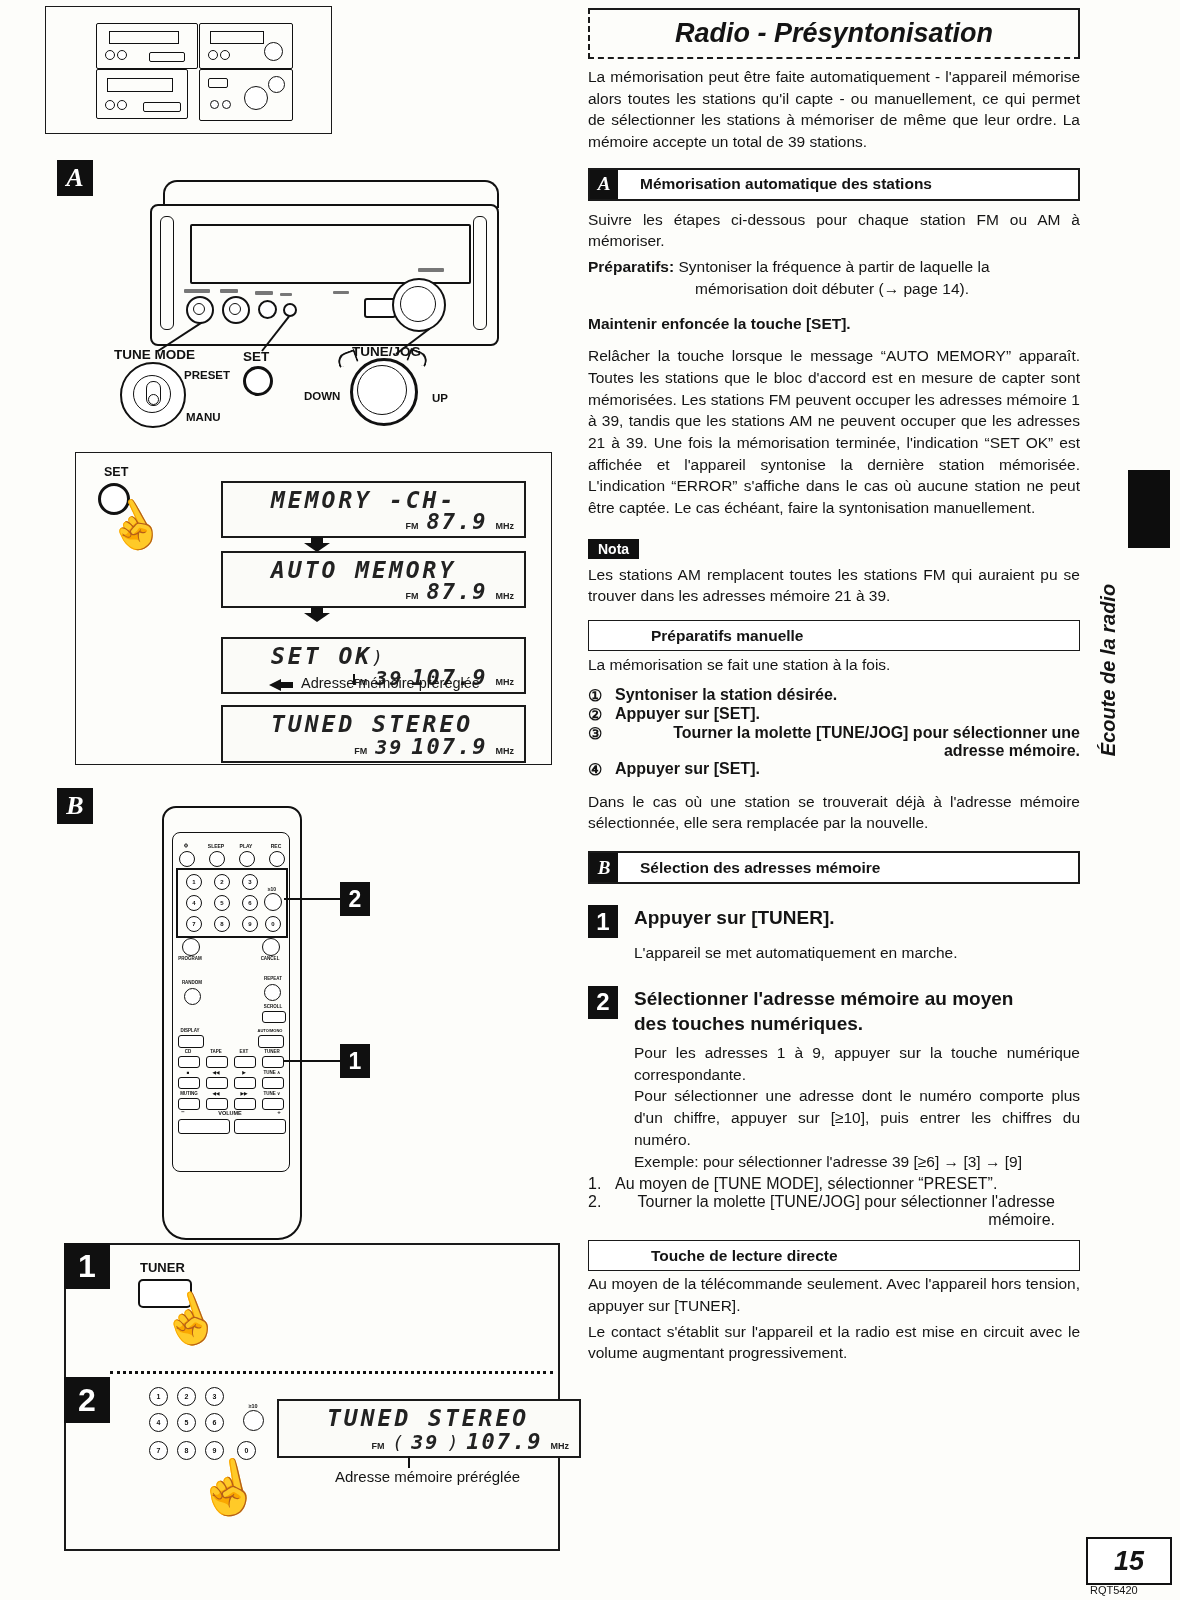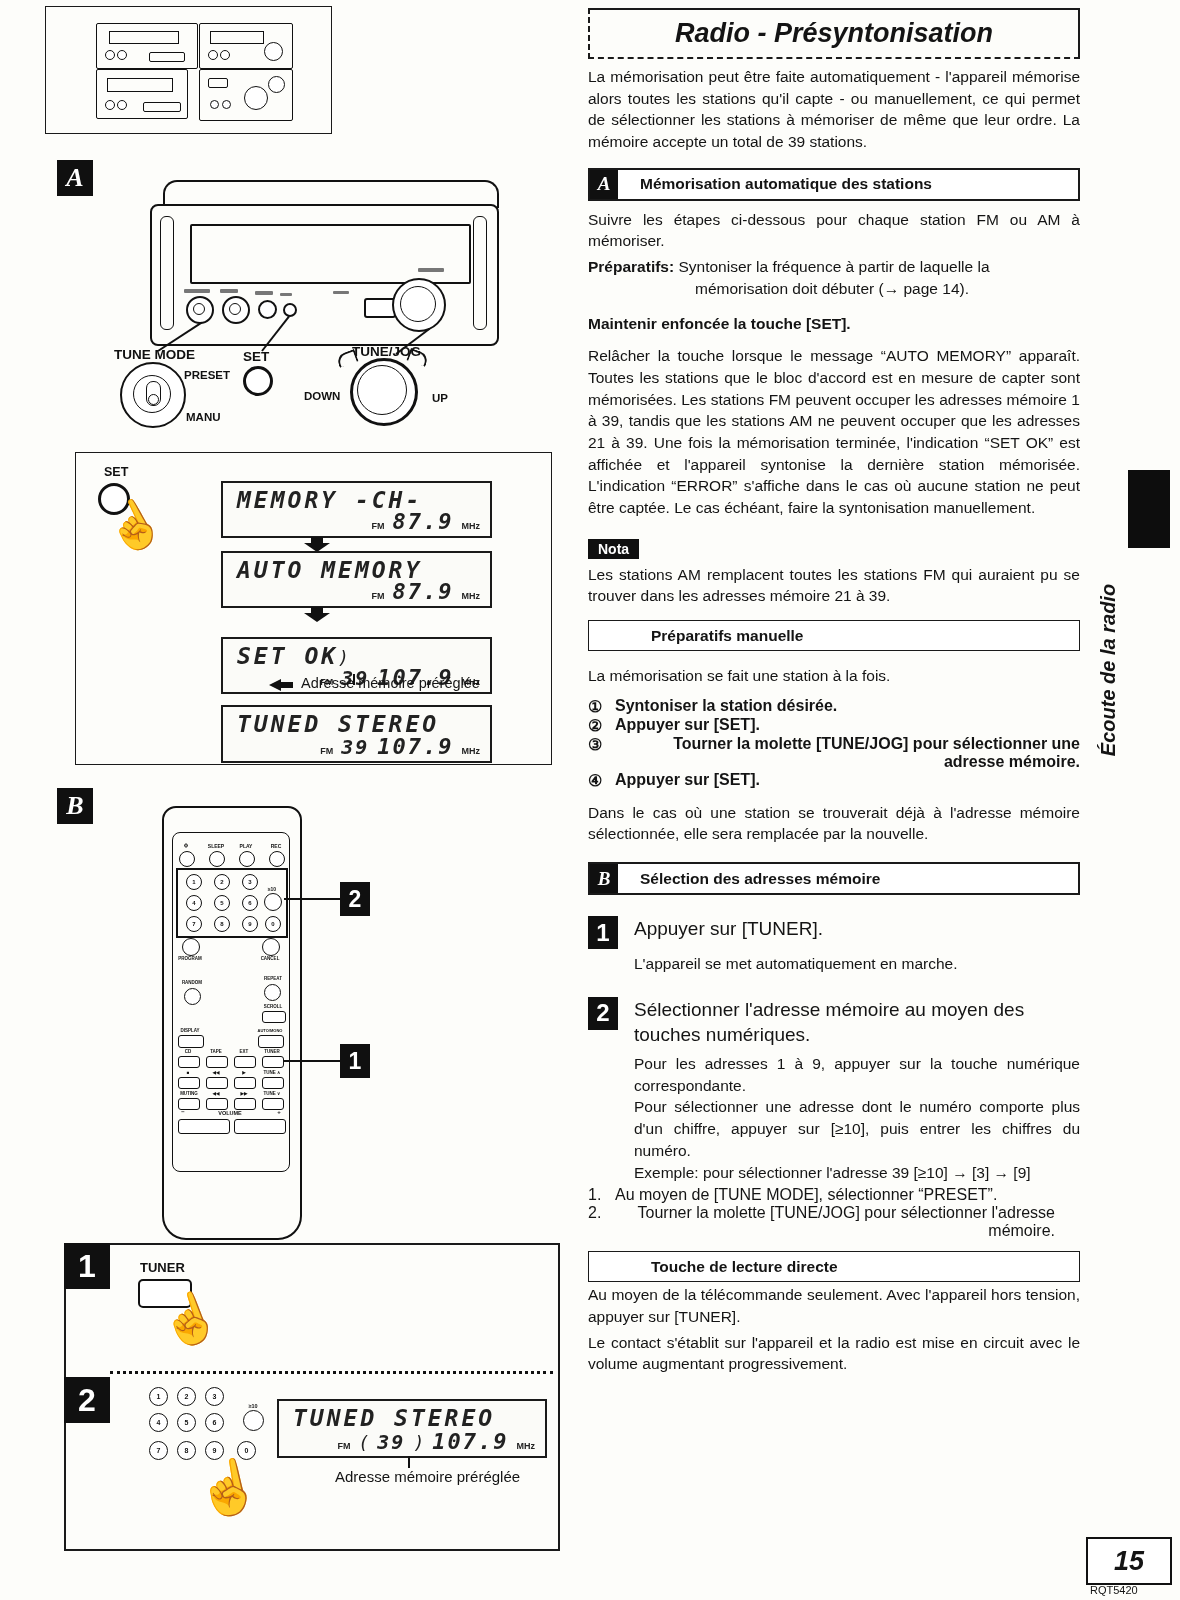--- a/index.html
+++ b/index.html
@@ -9,21 +9,21 @@
   .box{position:absolute;border:2px solid #1a1a1a;background:#fdfdfa;}
   .chip{position:absolute;background:#101010;color:#fff;display:flex;align-items:center;justify-content:center;
         font-family:"Liberation Serif",serif;font-style:italic;font-weight:bold;}
   .numchip{position:absolute;background:#101010;color:#fff;display:flex;align-items:center;justify-content:center;
         font-family:"Liberation Sans",sans-serif;font-weight:bold;}
   .lbl{position:absolute;font-weight:bold;color:#111;white-space:nowrap;}
   .line{position:absolute;height:2px;background:#111;transform-origin:left center;}
   .circle{position:absolute;border:2px solid #111;border-radius:50%;background:#fff;}
   .smudge{position:absolute;background:#777;border-radius:1px;}
   
-  .lcd{position:absolute;border:2.5px solid #1a1a1a;background:#fbfbf8;}
+  .lcd{position:absolute;border:2.5px solid #1a1a1a;background:#fbfbf8;padding-left:34px;}
   .lcd .l1{margin:4px 0 0 14px;font-family:"DejaVu Sans Mono",monospace;font-style:italic;font-weight:bold;
            font-size:23px;letter-spacing:3px;color:#222;white-space:nowrap;}
   .lcd .l2{position:absolute;right:10px;bottom:2px;display:flex;align-items:baseline;gap:8px;
            font-family:"DejaVu Sans Mono",monospace;font-style:italic;font-weight:bold;color:#222;}
   .lcd .band{font-size:9px;font-family:"Liberation Sans",sans-serif;font-style:normal;}
   .lcd .preset{font-size:20px;letter-spacing:2px;}
   .lcd .freq{font-size:22px;letter-spacing:2px;}
   .lcd .unit{font-size:9px;font-family:"Liberation Sans",sans-serif;font-style:normal;}
   .lcd .mark{font-size:18px;font-weight:normal;}
   .darr{position:absolute;width:26px;height:15px;}
@@ -45,21 +45,21 @@
   .titlebox h1{margin:0;font-size:27px;font-style:italic;font-weight:bold;}
   .secbar{border:2px solid #1a1a1a;height:29px;display:flex;align-items:center;position:relative;background:#fff;}
   .secbar .schip{width:28px;height:29px;background:#101010;color:#fff;display:flex;align-items:center;justify-content:center;
                  font-family:"Liberation Serif",serif;font-style:italic;font-weight:bold;font-size:19px;flex:none;}
   .secbar .st{font-weight:bold;font-size:15.5px;margin-left:22px;}
   .secbar .st.indent{margin-left:62px;}
   .h2x{font-size:19.5px;font-weight:bold;margin:0;}
   .notabadge{display:inline-block;background:#101010;color:#fff;font-weight:bold;font-size:14px;padding:2px 10px;}
   .ustep{display:flex;align-items:flex-start;}
   .ustep .uchip{width:30px;height:33px;background:#101010;color:#fff;display:flex;align-items:center;justify-content:center;font-weight:bold;font-size:24px;flex:none;}
-  .ustep .uh{font-size:19px;font-weight:normal;margin-left:16px;line-height:1.35;}
+  .ustep .uh{font-size:19px;font-weight:bold;margin-left:16px;line-height:1.35;}
   .substep{display:flex;}
   .substep .n{flex:none;width:27px;font-weight:bold;}
   .substep .t{font-weight:bold;text-align:right;}
   .plain{font-weight:normal !important;}
   .undl{display:inline-block;font-weight:bold;font-size:15.5px;border-bottom:2px solid #111;padding-bottom:1px;}
   .arc{position:absolute;width:16px;height:11px;border:2.5px solid #111;border-bottom:none;background:transparent;}
 </style>
 </head>
 <body>
 
@@ -348,21 +348,21 @@
 
     <p style="margin-top:11px">Relâcher la touche lorsque le message “AUTO MEMORY” apparaît. Toutes les stations que le bloc d'accord est en mesure de capter sont mémorisées. Les stations FM peuvent occuper les adresses mémoire 1 à 39, tandis que les stations AM ne peuvent occuper que les adresses 21 à 39. Une fois la mémorisation terminée, l'indication “SET OK” est affichée et l'appareil syntonise la dernière station mémorisée. L'indication “ERROR” s'affiche dans le cas où aucune station ne peut être captée. Le cas échéant, faire la syntonisation manuellement.</p>
 
     <div style="margin-top:20px"><span class="notabadge">Nota</span></div>
     <p style="margin-top:5px">Les stations AM remplacent toutes les stations FM qui auraient pu se trouver dans les adresses mémoire 21 à 39.</p>
 
     <div class="secbar" style="margin-top:13px;border-style:solid;border-width:1.5px">
       <div class="st indent">Préparatifs manuelle</div>
     </div>
 
-    <p style="margin-top:14px">La mémorisation se fait une station à la fois.</p>
+    <p style="margin-top:3px">La mémorisation se fait une station à la fois.</p>
 
     <div style="margin-top:10px">
       <div class="substep">
           <span class="n">①</span>
           <span class="t">Syntoniser la station désirée.</span>
         </div>
       <div class="substep">
           <span class="n">②</span>
           <span class="t">Appuyer sur [SET].</span>
         </div>
@@ -389,21 +389,21 @@
       <div class="uh">Appuyer sur [TUNER].</div>
     </div>
     <p style="margin-left:46px;margin-top:4px">L'appareil se met automatiquement en marche.</p>
 
     <div class="ustep" style="margin-top:22px">
       <div class="uchip">2</div>
       <div class="uh" style="width:410px">Sélectionner l'adresse mémoire au moyen des touches numériques.</div>
     </div>
     <p style="margin-left:46px;margin-top:5px">Pour les adresses 1 à 9, appuyer sur la touche numérique correspondante.</p>
     <p style="margin-left:46px">Pour sélectionner une adresse dont le numéro comporte plus d'un chiffre, appuyer sur [≥10], puis entrer les chiffres du numéro.</p>
-    <p style="margin-left:46px;text-align:left">Exemple: pour sélectionner l'adresse 39  [≥10] → [3] → [9]</p>
+    <p style="margin-left:46px;text-align:left">Exemple: pour sélectionner l'adresse 39  [≥6] → [3] → [9]</p>
 
     <div class="substep plain" style="margin-top:3px">
         <span class="n plain">1.</span>
         <span class="t plain">Au moyen de [TUNE MODE], sélectionner “PRESET”.</span>
       </div>
     <div class="substep plain">
         <span class="n plain">2.</span>
         <span class="t plain" style="width:440px">Tourner la molette [TUNE/JOG] pour sélectionner l'adresse mémoire.</span>
       </div>
 

